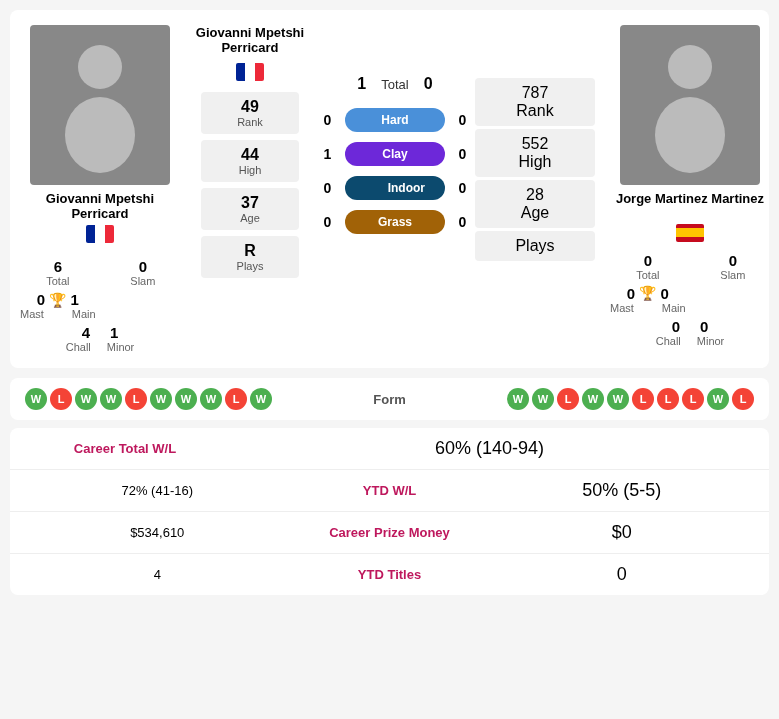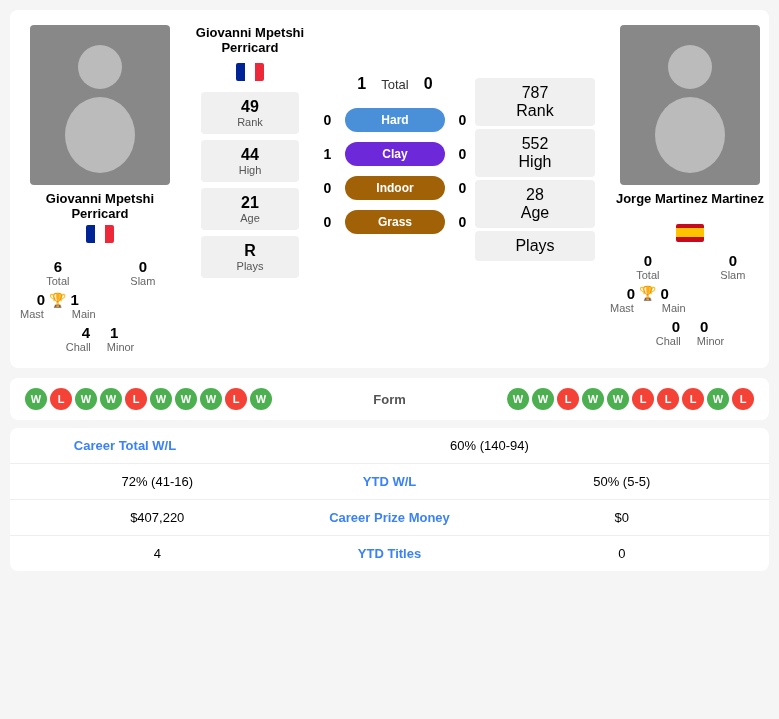--- a/index.html
+++ b/index.html
@@ -180,21 +180,21 @@
       font-size: 12px;
       font-weight: bold;
       padding: 5px 20px;
       cursor: pointer;
       width: 100px;
       text-align: center;
     }
 
     .surface-btn.hard { background: #4a90d9; }
     .surface-btn.clay { background: #6d28d9; }
-    .surface-btn.indoor { background: #a16207; }
+    .surface-btn.indoor { background: #0c4a6e; text-align: right; }
     .surface-btn.grass { background: #a16207; }
 
     
     .right-stats-col {
       width: 130px;
       flex-shrink: 0;
       padding-top: 50px;
     }
 
     .stat-box-right {
@@ -267,27 +267,27 @@
       flex: 1;
       text-align: center;
       font-size: 13px;
     }
 
     .stats-table-center {
       width: 200px;
       text-align: center;
       font-size: 13px;
       font-weight: bold;
-      color: #3b82f6;
+      color: #be185d;
     }
 
     .stats-table-right {
       flex: 1;
       text-align: center;
-      font-size: 13px;
+      font-size: 18px;
     }
 
     
     .flag-fr {
       display: inline-flex;
       width: 28px;
       height: 18px;
       border-radius: 2px;
       overflow: hidden;
     }
@@ -374,21 +374,21 @@
     </div>
     <div class="stat-box">
       <div class="val">49</div>
       <div class="lbl">Rank</div>
     </div>
     <div class="stat-box">
       <div class="val">44</div>
       <div class="lbl">High</div>
     </div>
     <div class="stat-box">
-      <div class="val">21</div>
+      <div class="val">37</div>
       <div class="lbl">Age</div>
     </div>
     <div class="stat-box">
       <div class="val">R</div>
       <div class="lbl">Plays</div>
     </div>
   </div>
 
   <div class="center-col">
     <div class="total-row">
@@ -520,21 +520,21 @@
     <div class="stats-table-row">
       <div class="stats-table-center">Career Total W/L</div>
       <div class="stats-table-right">60% (140-94)</div>
     </div>
     <div class="stats-table-row">
       <div class="stats-table-left">72% (41-16)</div>
       <div class="stats-table-center">YTD W/L</div>
       <div class="stats-table-right">50% (5-5)</div>
     </div>
     <div class="stats-table-row">
-      <div class="stats-table-left">$407,220</div>
+      <div class="stats-table-left">$534,610</div>
       <div class="stats-table-center">Career Prize Money</div>
       <div class="stats-table-right">$0</div>
     </div>
     <div class="stats-table-row">
       <div class="stats-table-left">4</div>
       <div class="stats-table-center">YTD Titles</div>
       <div class="stats-table-right">0</div>
     </div>
   </div>
 

